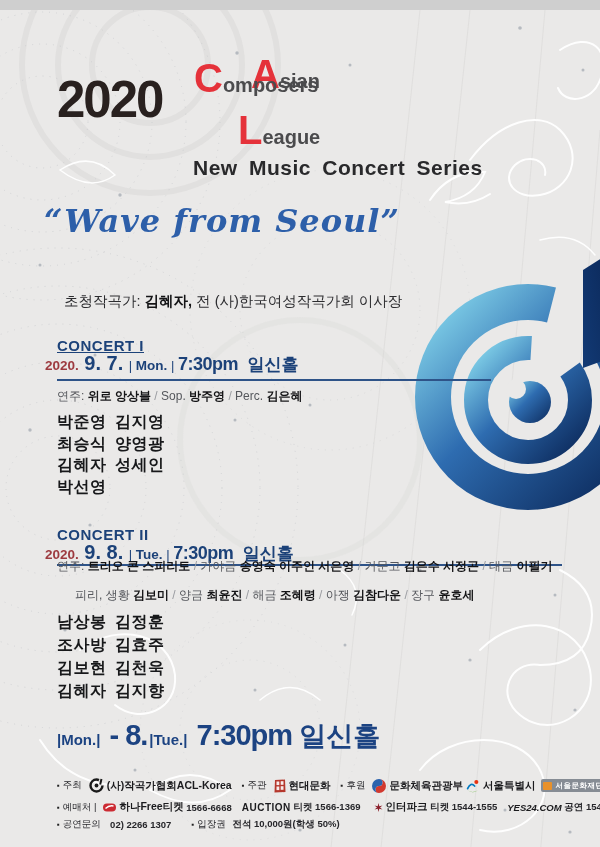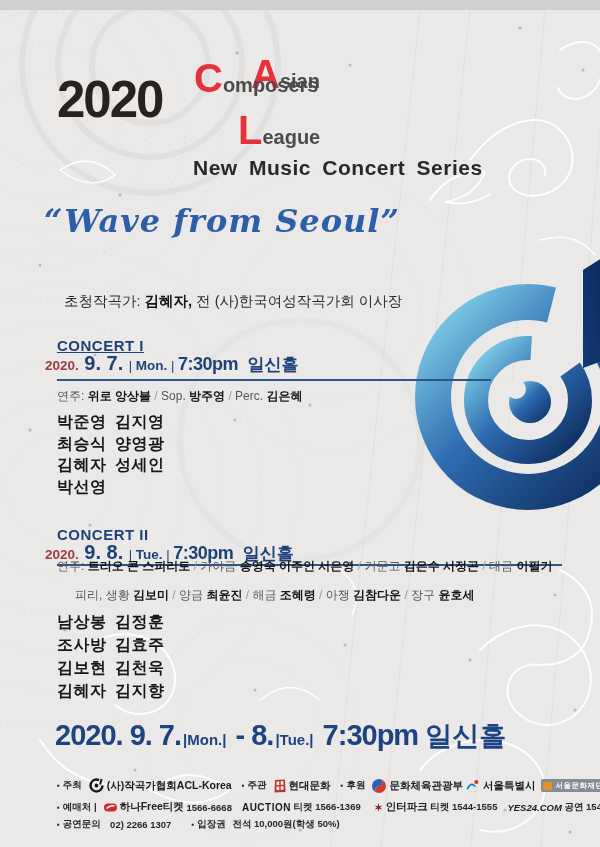--- a/index.html
+++ b/index.html
@@ -55,21 +55,21 @@
   
   .finale{position:absolute;left:55px;top:708px;width:500px;display:flex;align-items:baseline;color:#1c4382;z-index:3;}
   .finale span{white-space:pre;}
   .finale .big{font-size:29px;font-weight:800;letter-spacing:-1px;}
   .finale .small{font-size:15px;font-weight:800;padding:0 2px;}
   .finale .bigk{font-size:27px;font-weight:800;}
 
   
   .frow{position:absolute;left:57px;display:flex;align-items:center;z-index:3;font-size:9.5px;color:#26262a;white-space:pre;}
   .frow .fbul{font-size:8px;color:#222;margin-right:3px;}
-  .frow .flab{font-weight:700;margin-right:4px;}
+  .frow .flab{font-weight:400;margin-right:4px;}
   .frow .fname{font-weight:700;font-size:10.5px;color:#1b1b1e;}
   .frow .fnum{font-weight:600;font-size:9.5px;}
   .frow .gap{width:10px;}
   .badge{display:flex;align-items:center;background:#868c94;border-radius:2px;height:13px;padding:0 4px 0 2px;margin-left:6px;}
   .badge .cube{width:9px;height:8px;background:#e8912b;border-radius:1px;margin-right:3px;}
   .badge .btxt{color:#fff;font-size:7.5px;font-weight:600;letter-spacing:.5px;}
   .mini{display:inline-block;vertical-align:middle;margin:0 3px;}
   .auction{font-weight:800;font-size:10px;letter-spacing:.5px;color:#1b1b1e;}
   .yes24{font-weight:800;font-style:italic;font-size:9.5px;color:#1b1b1e;}
 </style>
@@ -212,21 +212,20 @@
       <span>김정훈</span>
     <span>조사방</span>
       <span>김효주</span>
     <span>김보현</span>
       <span>김천욱</span>
     <span>김혜자</span>
       <span>김지향</span>
   </div>
 
   <div class="finale">
-      <span class="big">2020. 9. 7.</span>
       <span class="small">|Mon.|</span>
       <span class="big"> - 8.</span>
       <span class="small">|Tue.|</span>
       <span class="big"> 7:30pm </span>
       <span class="bigk">일신홀</span>
     </div>
 
   <div class="frow" style="top:768px;">
     <span class="fbul">▪</span>
     <span class="flab">주최</span>

